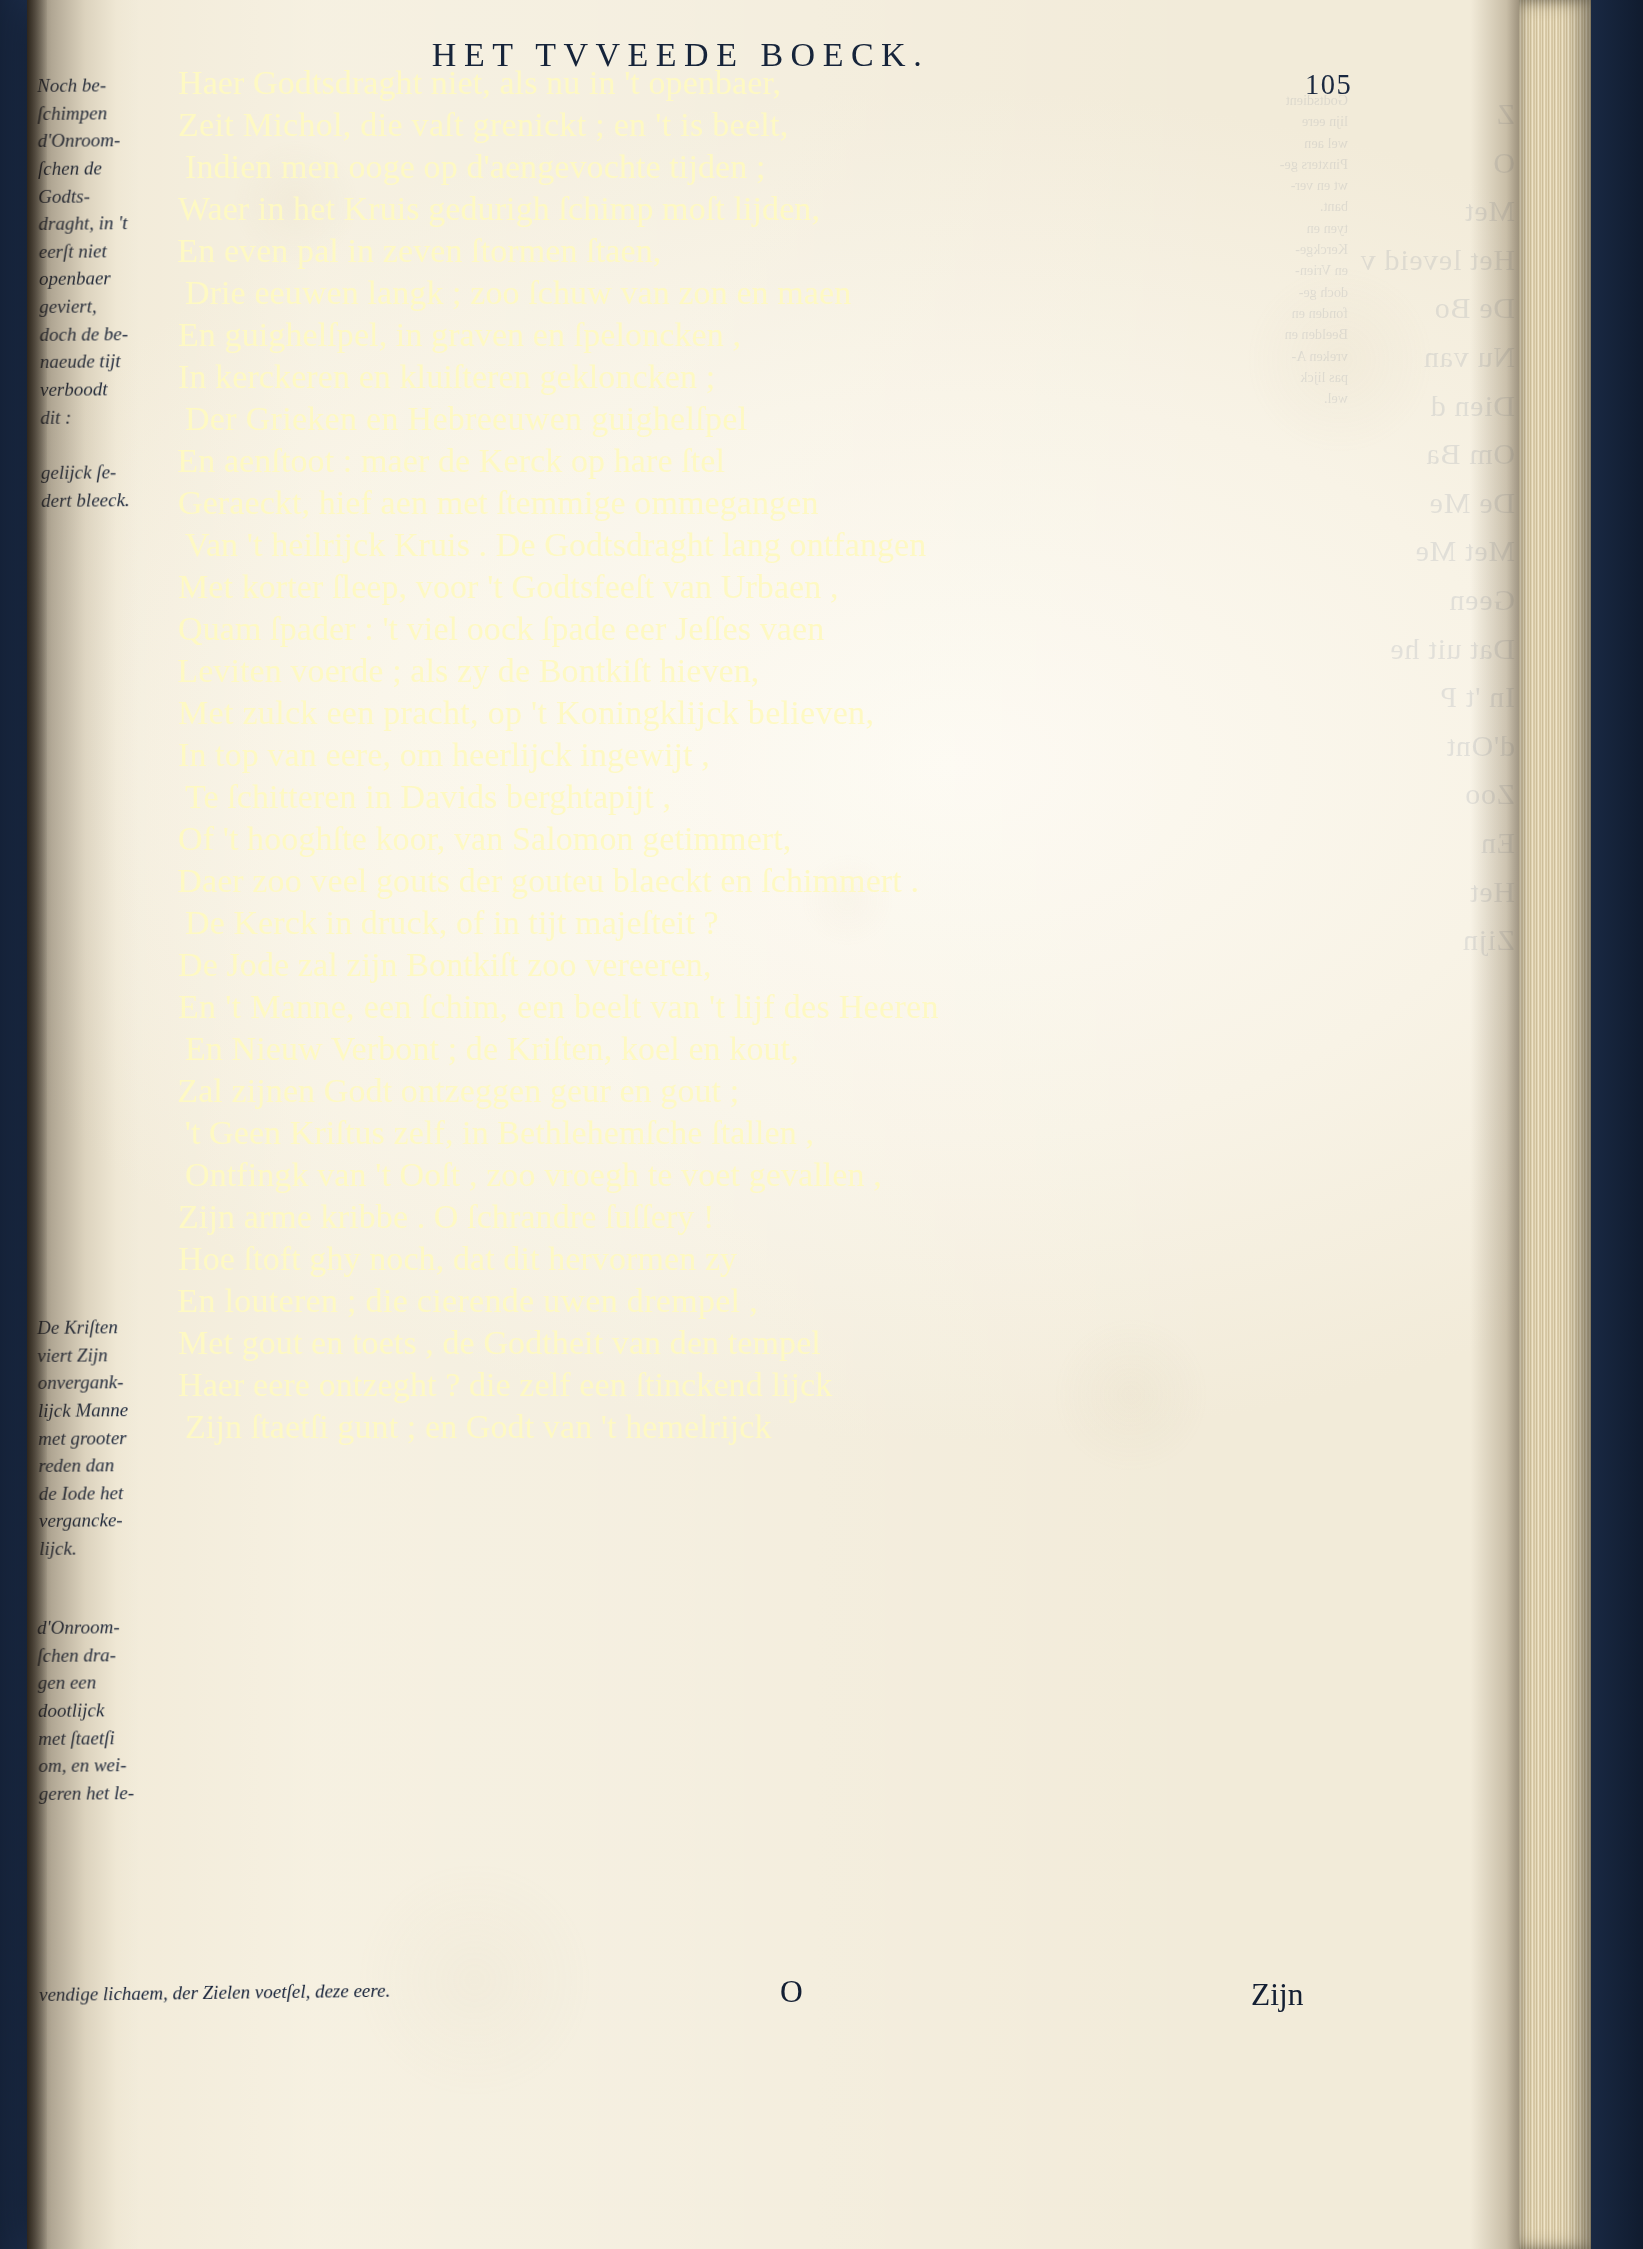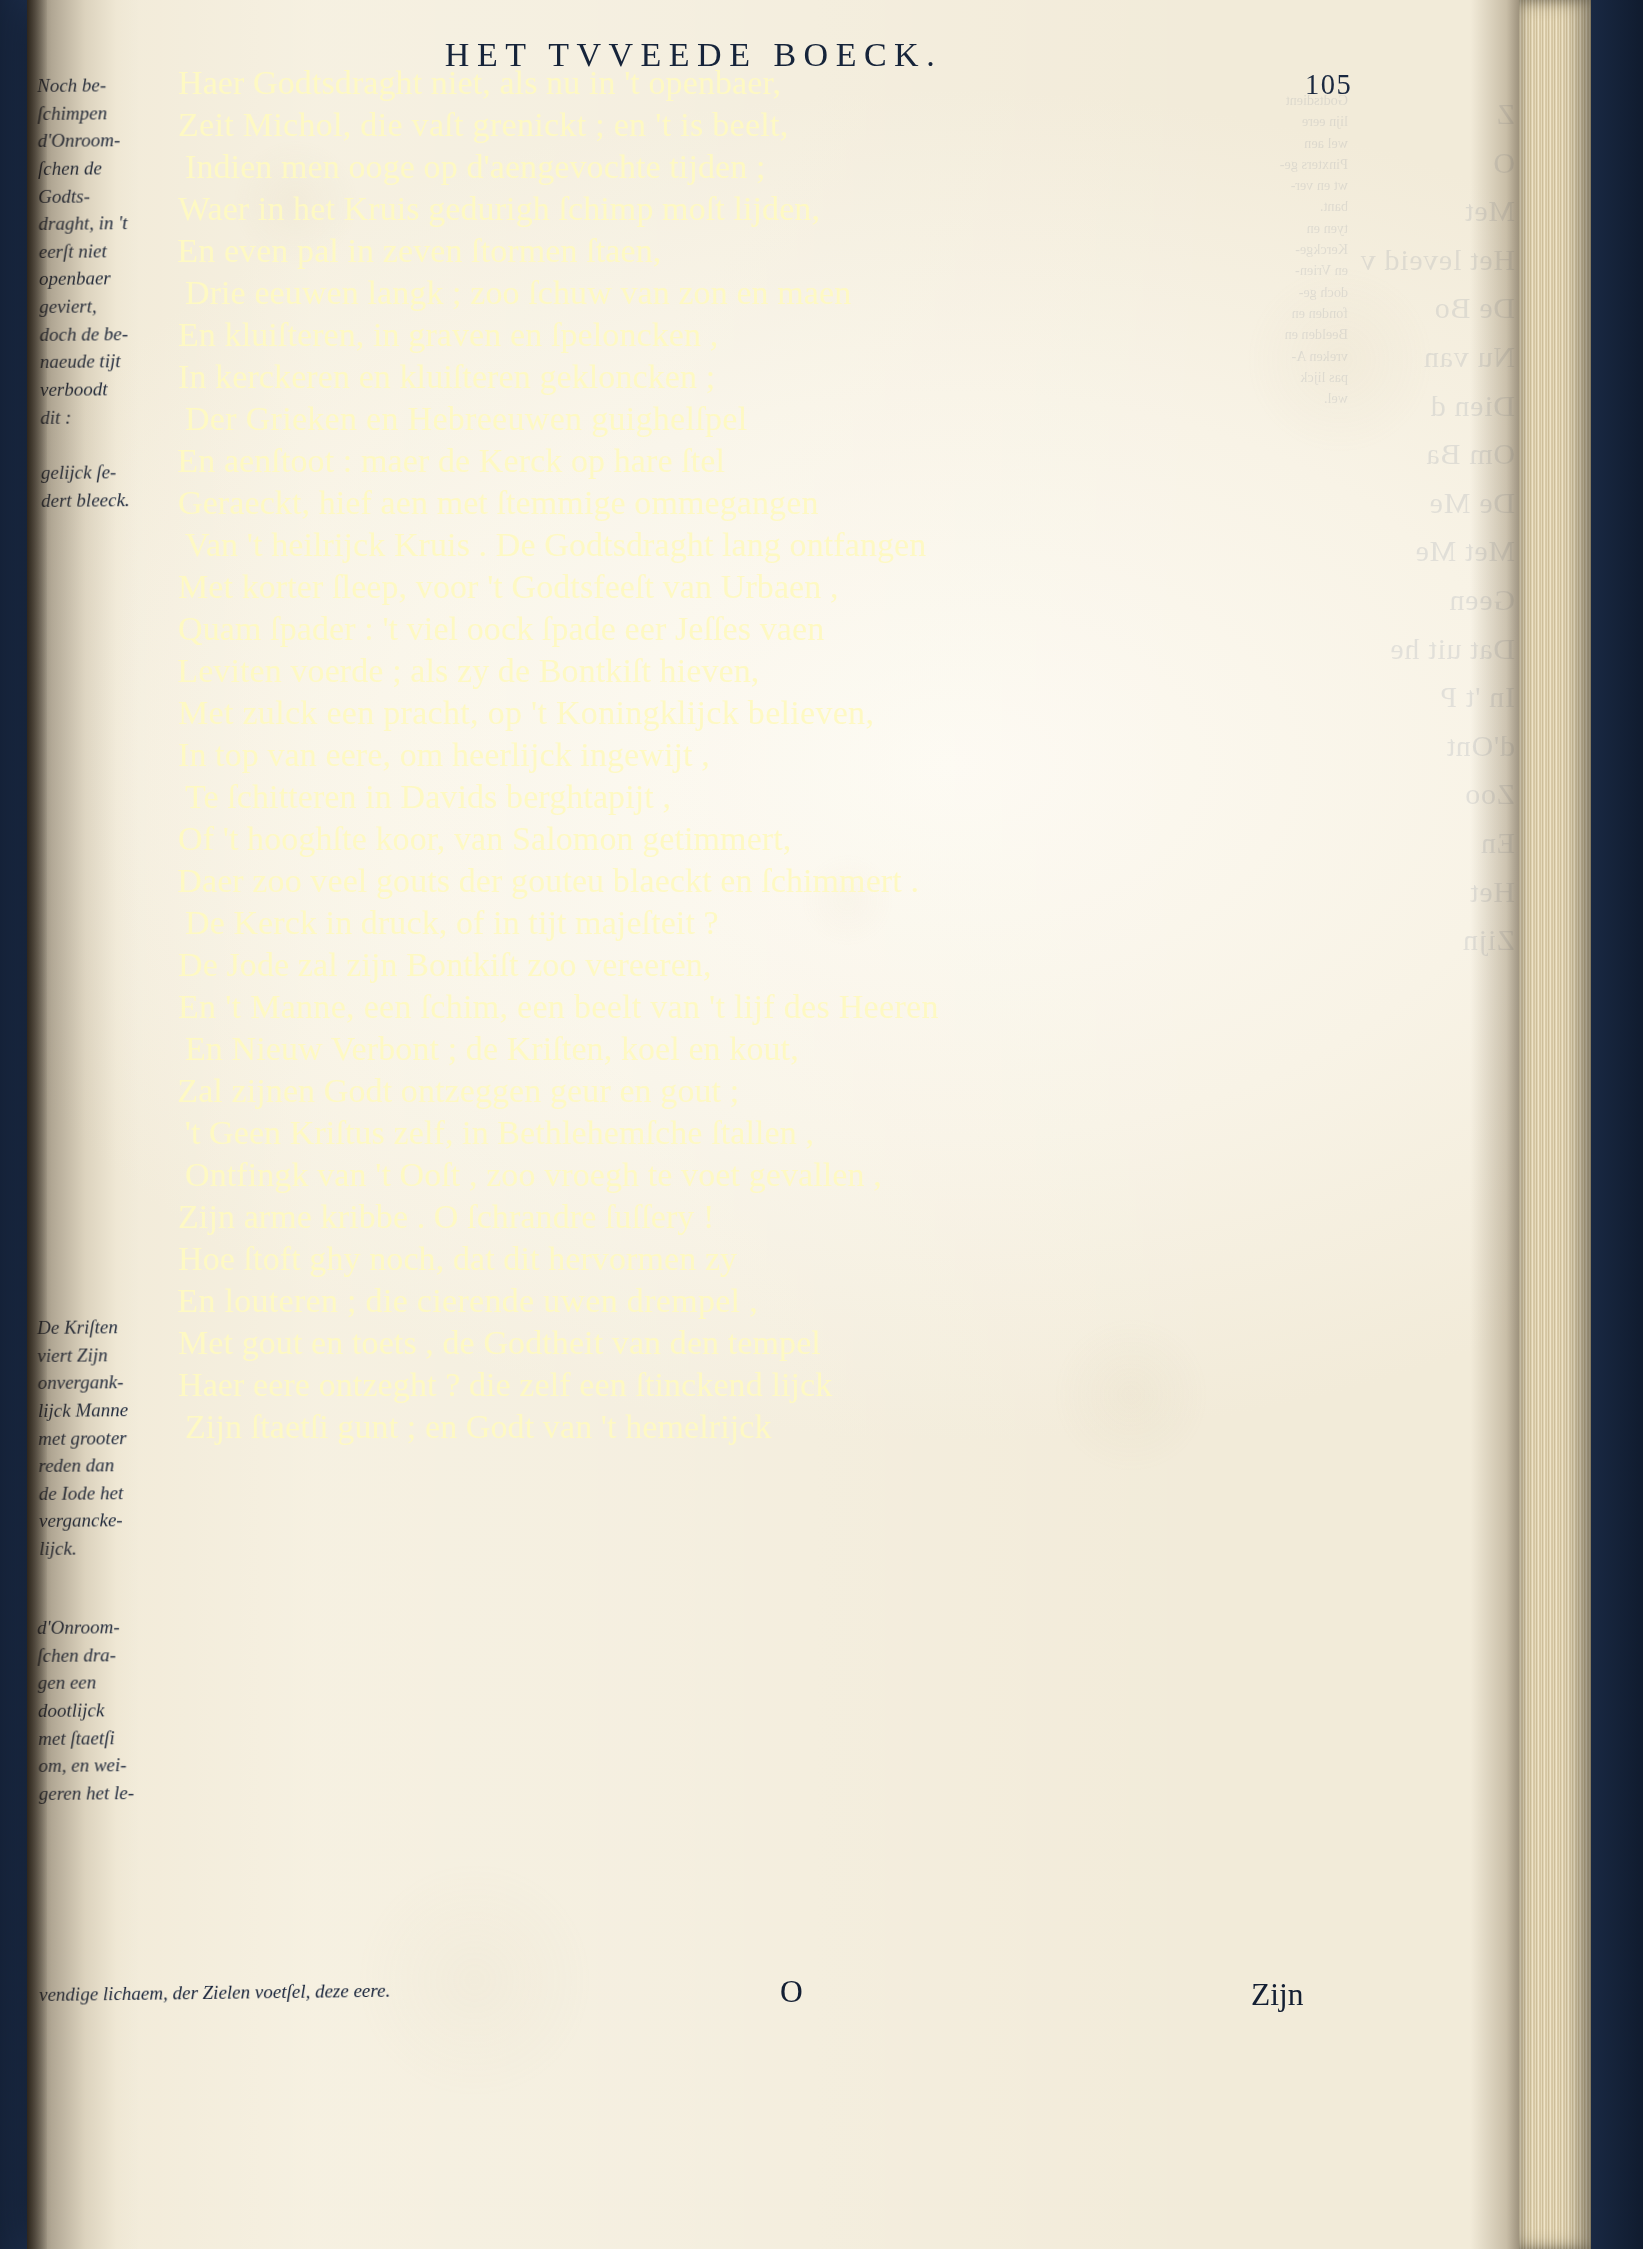--- a/index.html
+++ b/index.html
@@ -119,21 +119,21 @@
     overflow: hidden;
     line-height: 1.62;
   }
   .bleed .bg-big { font-size: 30px; letter-spacing: 0.7px; }
   .bleed .bg-small { font-size: 14.2px; line-height: 1.5; }
   .bleed .bcol { display: flex; gap: 12px; }
 
   
   .runhead {
     position: absolute;
-    left: 225px;
+    left: 212px;
     top: 36px;
     width: 937px;
     text-align: center;
     font-size: 34px;
     letter-spacing: 7.5px;
     color: #16243a;
     white-space: nowrap;
   }
   .folio {
     position: absolute;
@@ -317,21 +317,21 @@
       </div>
     </div>
 
   <div class="verse inksoft" id="verse">
       <div class="vline">Haer Godtsdraght niet, als nu in 't openbaer,</div>
       <div class="vline">Zeit Michol, die vaſt grenickt ;  en 't is beelt,</div>
       <div class="vline">Indien men ooge op d'aengevochte tijden ;</div>
       <div class="vline">Waer in het Kruis gedurigh ſchimp moſt lijden,</div>
       <div class="vline">En even pal in zeven ſtormen ſtaen,</div>
       <div class="vline">Drie eeuwen langk ;  zoo ſchuw van zon en maen</div>
-      <div class="vline">En kluiſteren, in graven en ſpeloncken ,</div>
+      <div class="vline">En guighelſpel, in graven en ſpeloncken ,</div>
       <div class="vline">In kerckeren en kluiſteren gekloncken ;</div>
       <div class="vline">Der Grieken en Hebreeuwen guighelſpel</div>
       <div class="vline">En aenſtoot :  maer de Kerck op hare ſtel</div>
       <div class="vline">Geraeckt, hief aen met ſtemmige ommegangen</div>
       <div class="vline">Van 't heilrijck Kruis . De Godtsdraght lang ontfangen</div>
       <div class="vline">Met korter ſleep, voor 't Godtsfeeſt van Urbaen ,</div>
       <div class="vline">Quam ſpader :  't viel oock ſpade eer Jeſſes vaen</div>
       <div class="vline">Leviten voerde ;  als zy de Bontkiſt hieven,</div>
       <div class="vline">Met zulck een pracht, op 't Koningklijck believen,</div>
       <div class="vline">In top van eere, om heerlijck ingewijt ,</div>

